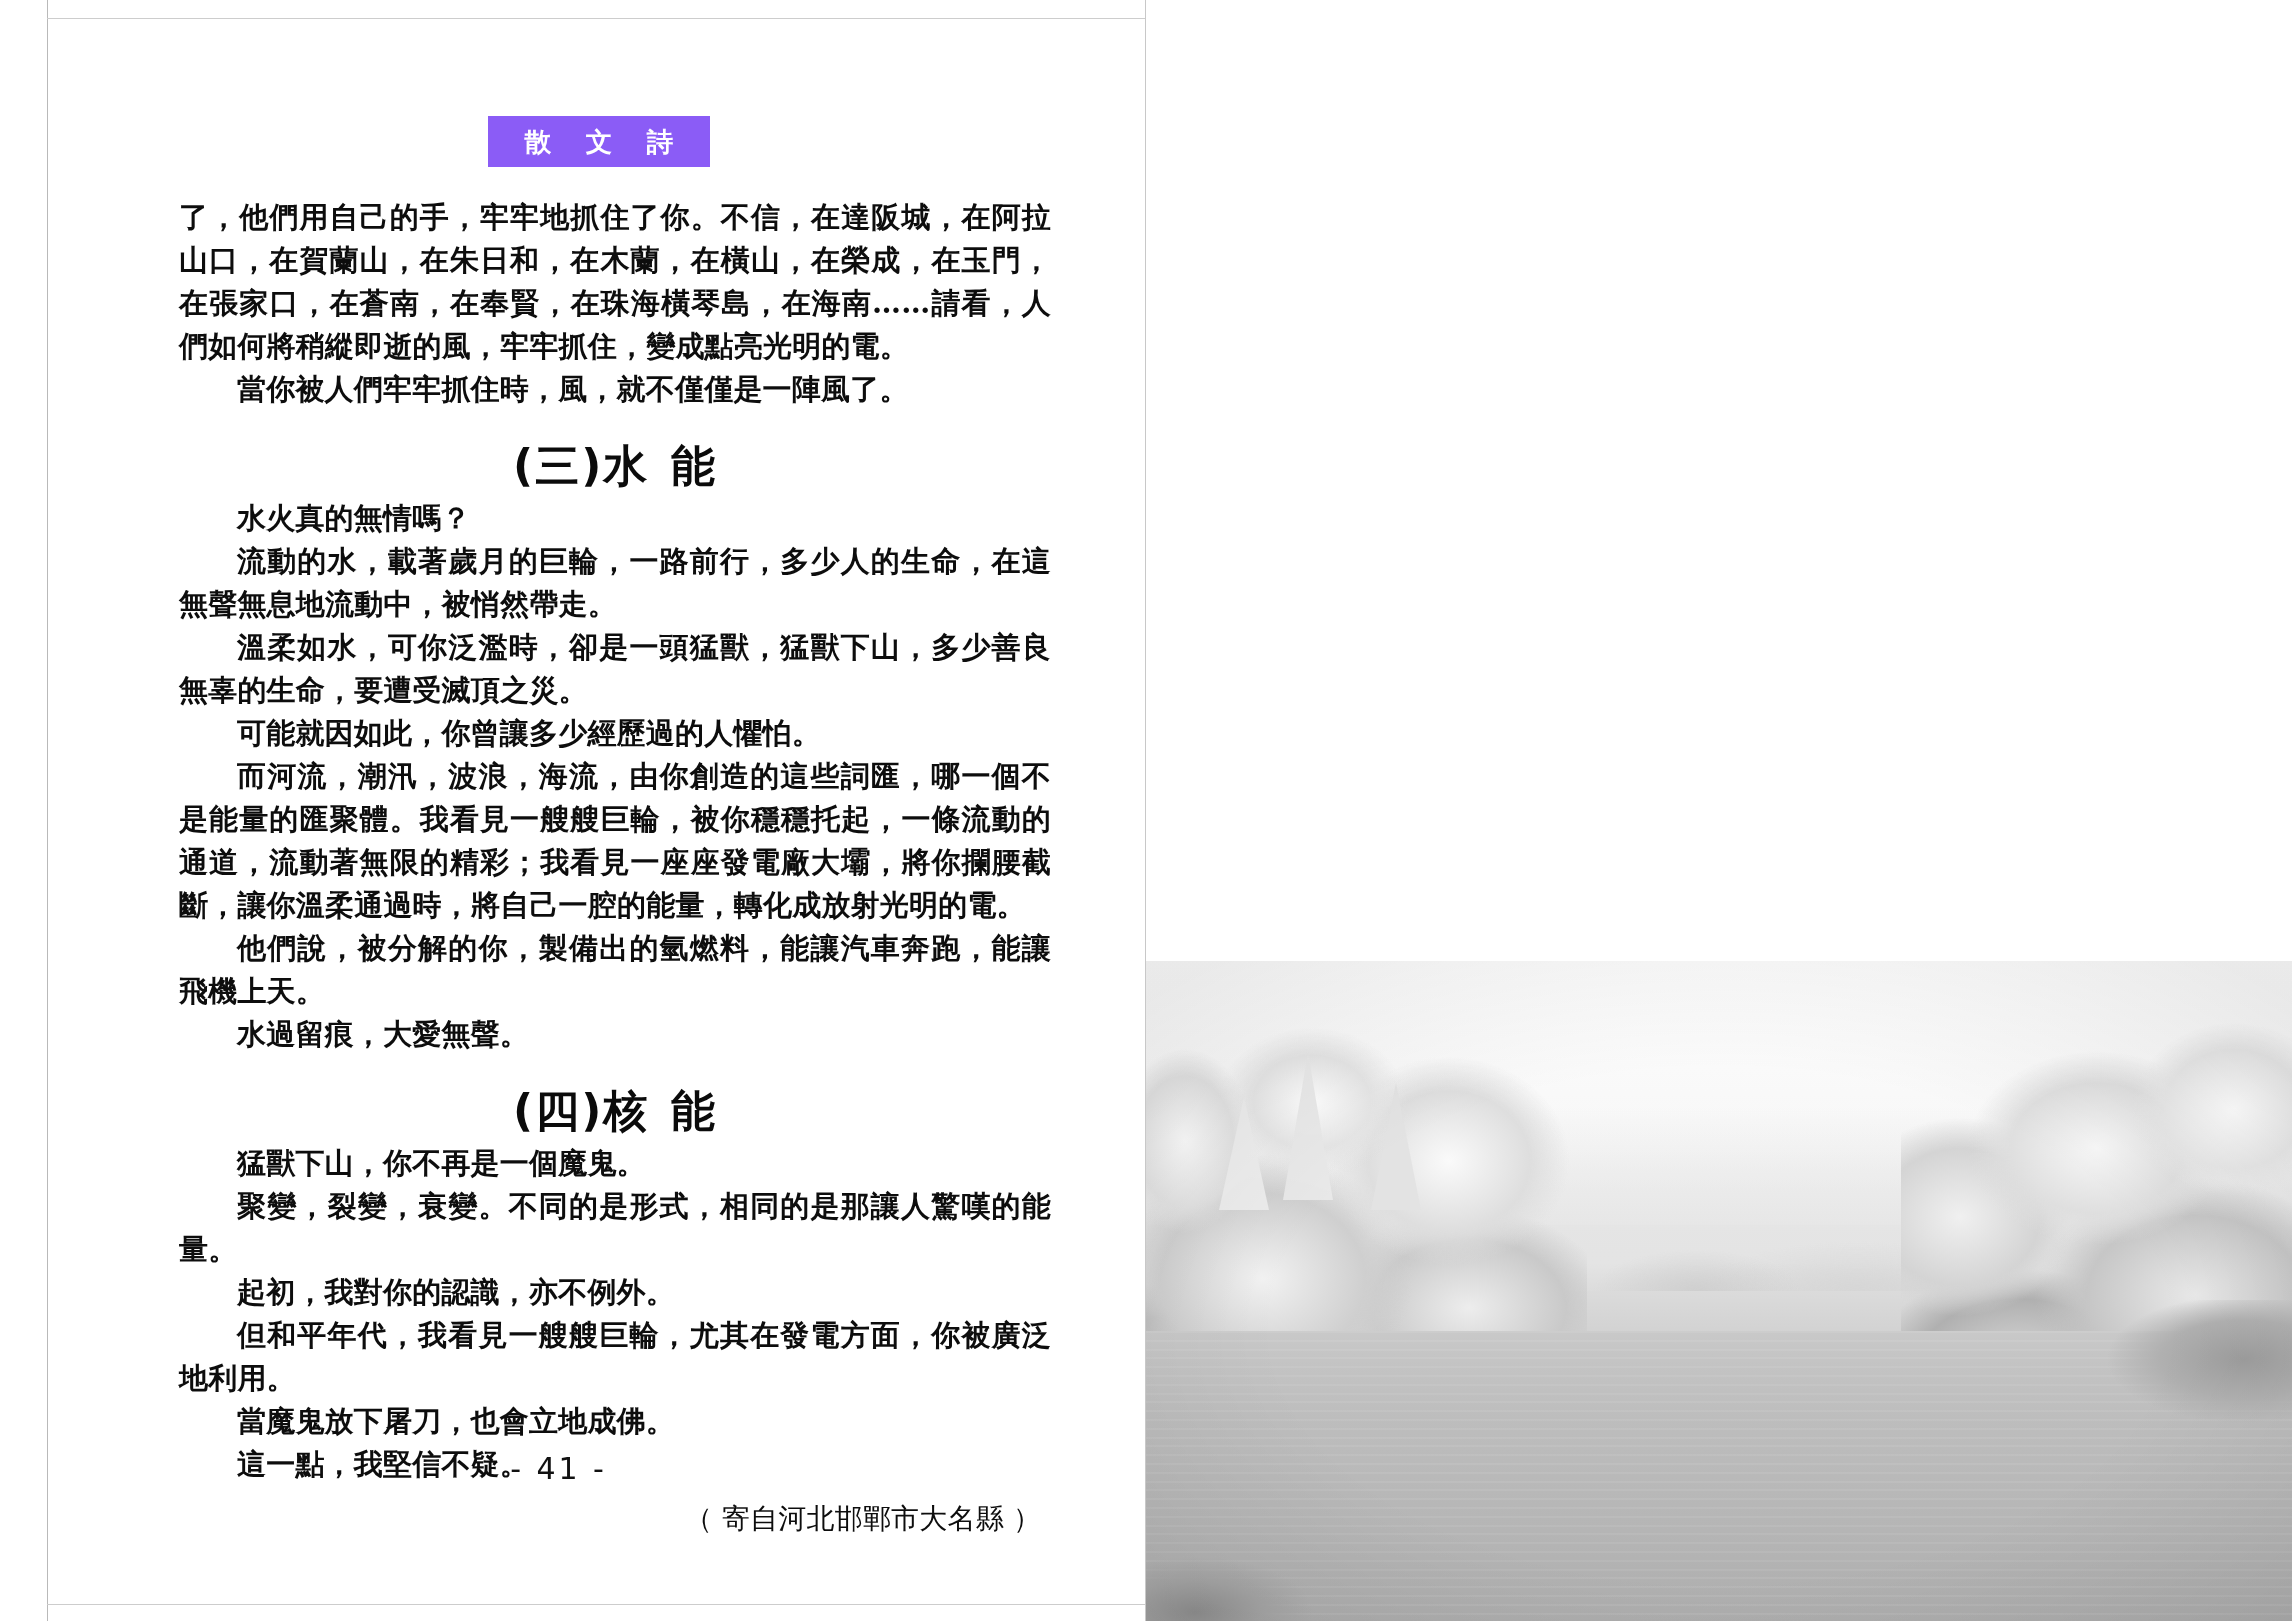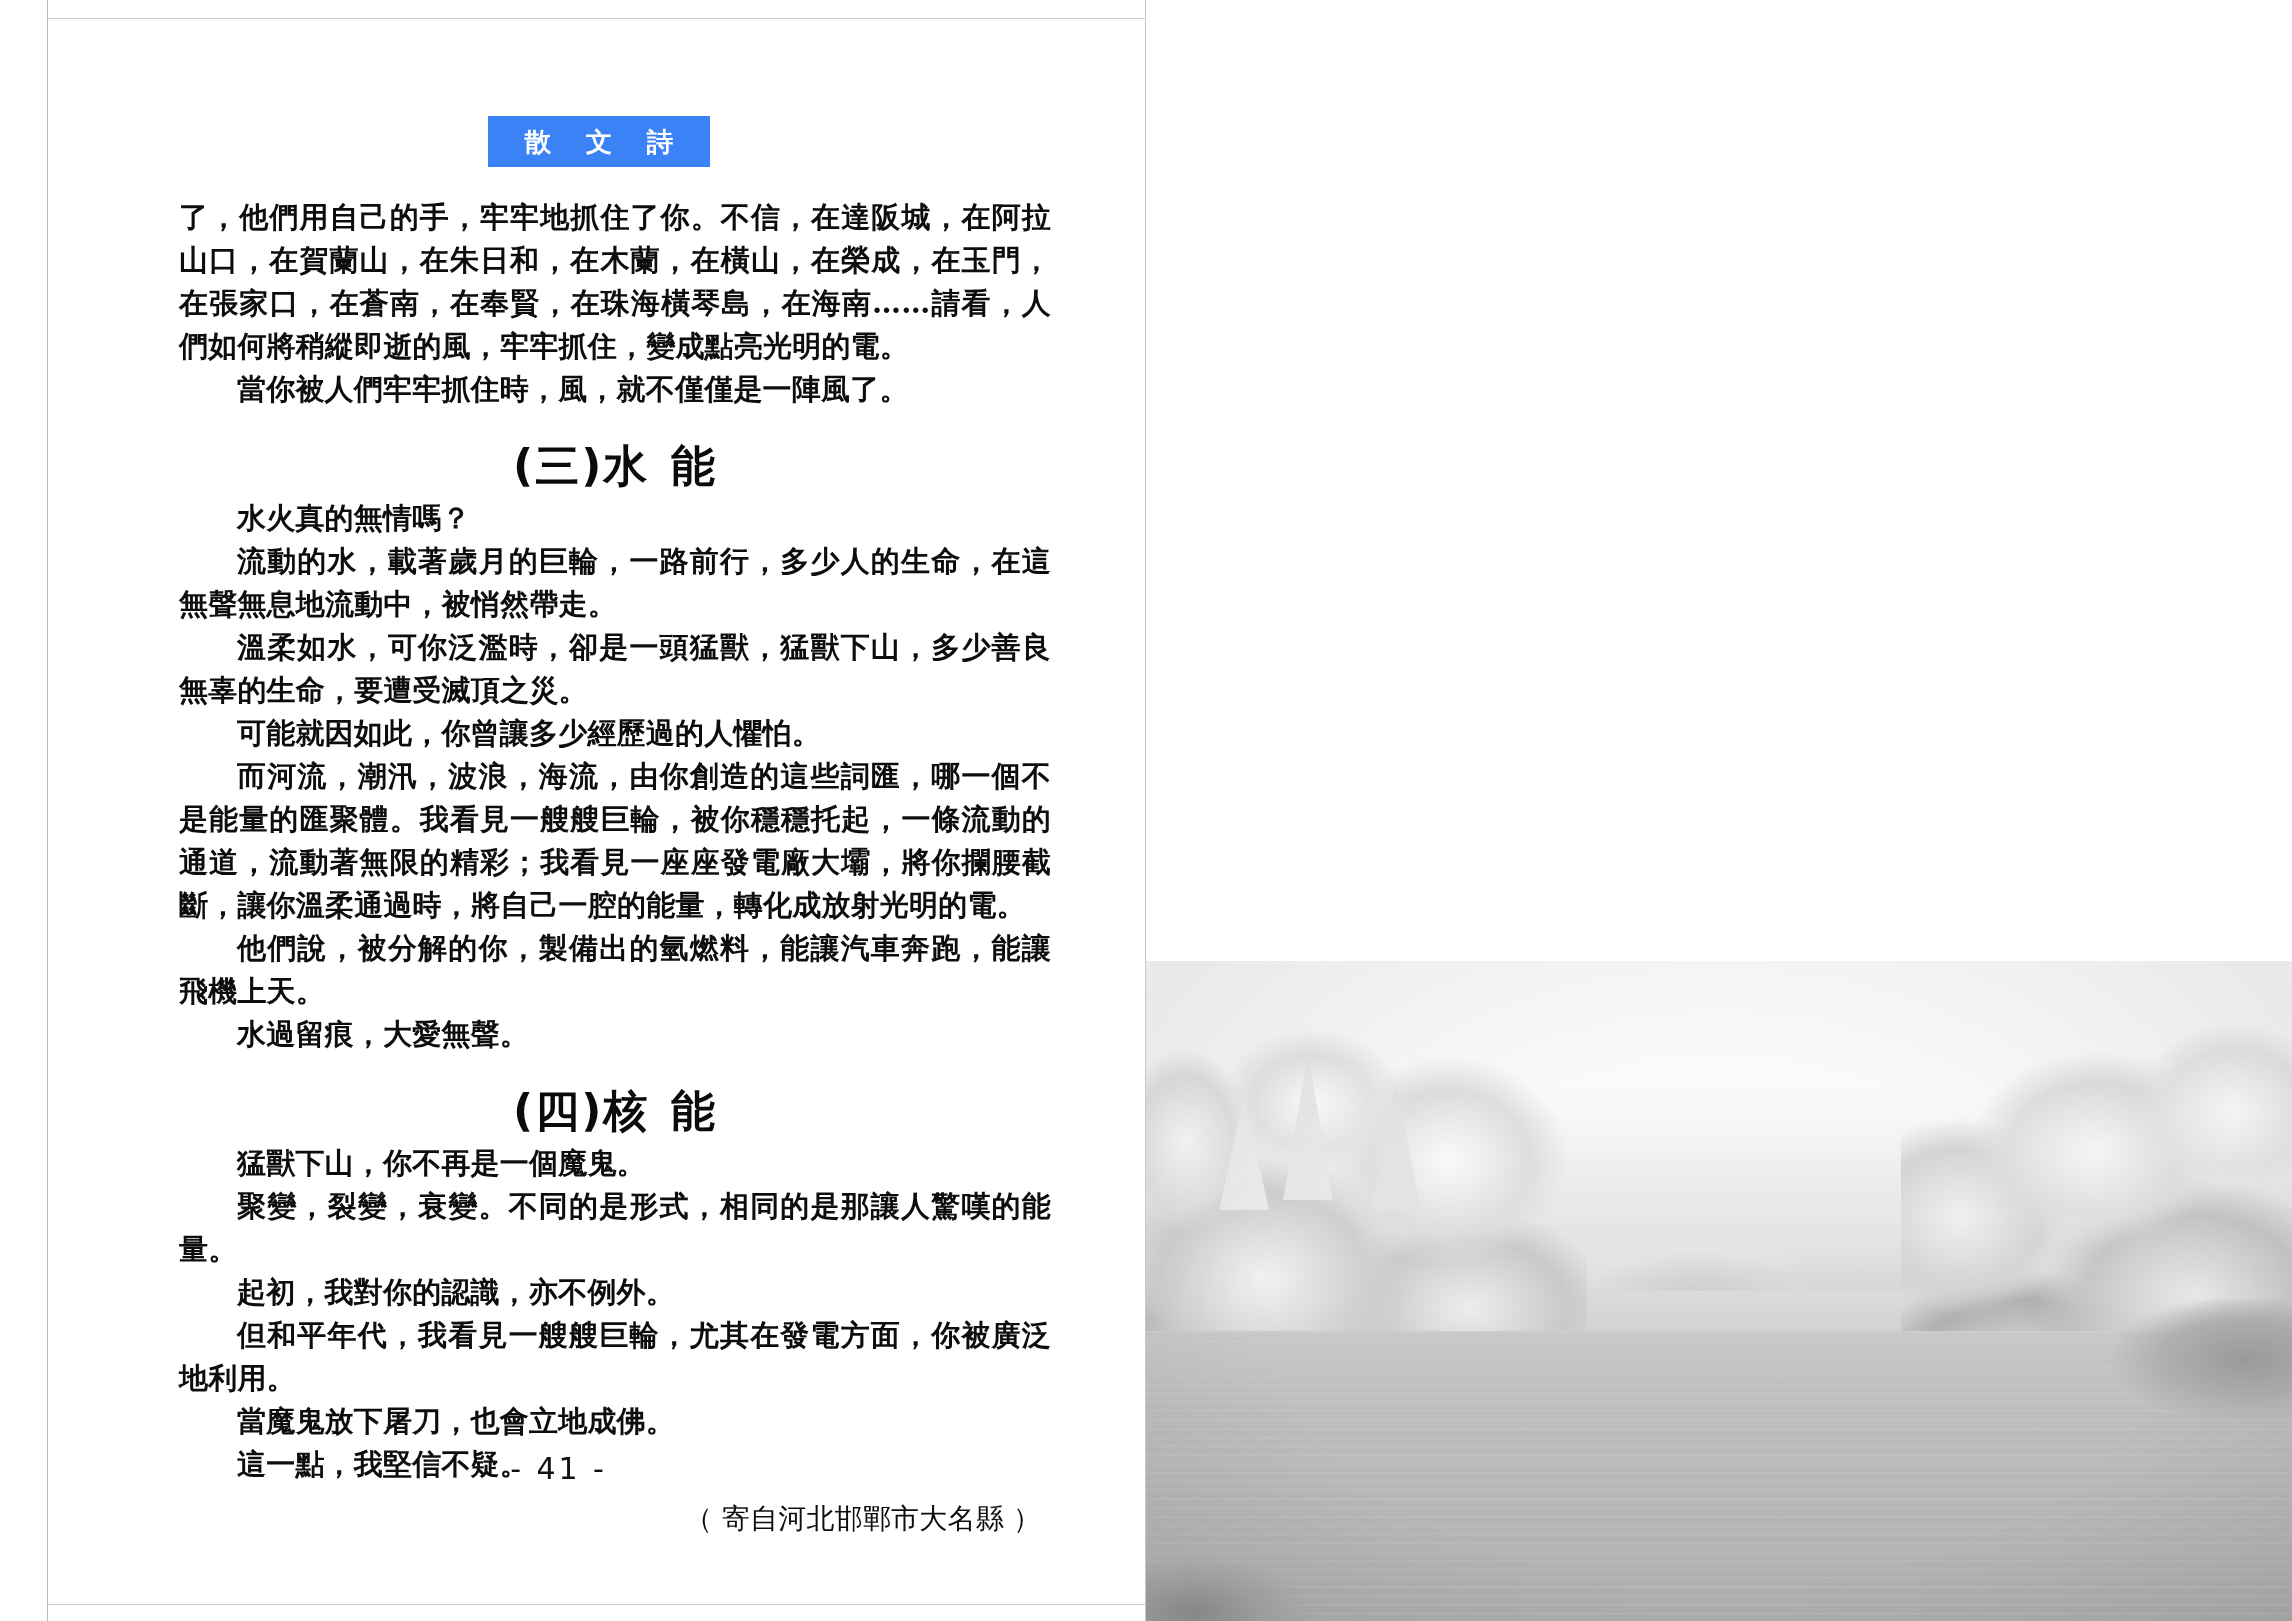--- a/index.html
+++ b/index.html
@@ -46,21 +46,21 @@
     position: absolute;
     left: 47px; top: 0;
     width: 1098px; height: 1621px;
   }
   .section-tag {
     position: absolute;
     left: 441px;
     top: 116px;
     width: 222px;
     height: 51px;
-    background: #3b82f6;
+    background: #8b5cf6;
     color: #ffffff;
     font-family: "DejaVu Sans", "Liberation Sans", sans-serif;
     font-weight: bold;
     font-size: 26.5px;
     letter-spacing: 12.7px;
     text-align: center;
     line-height: 51px;
     text-indent: 12.7px;
     box-sizing: border-box;
   }

